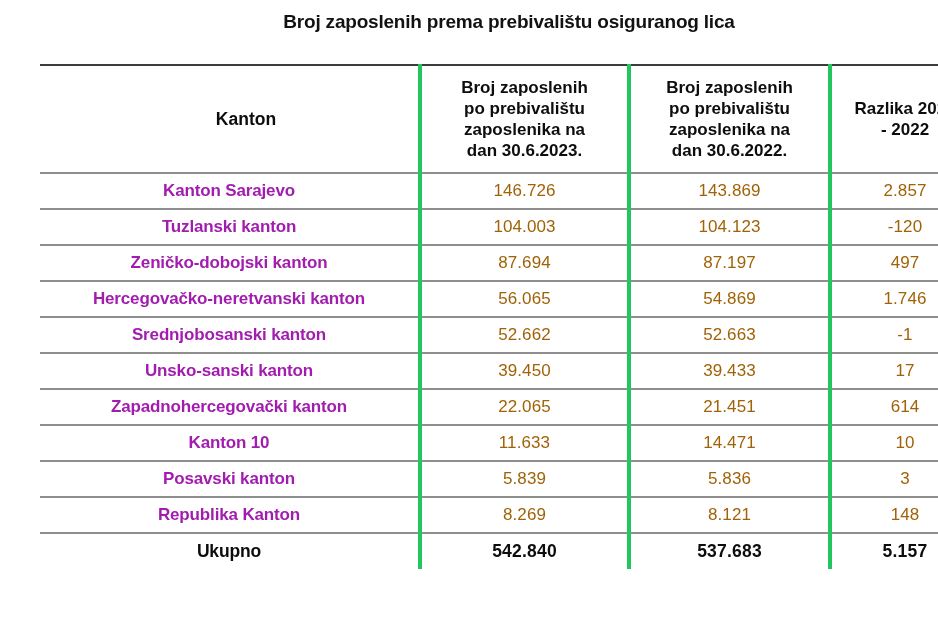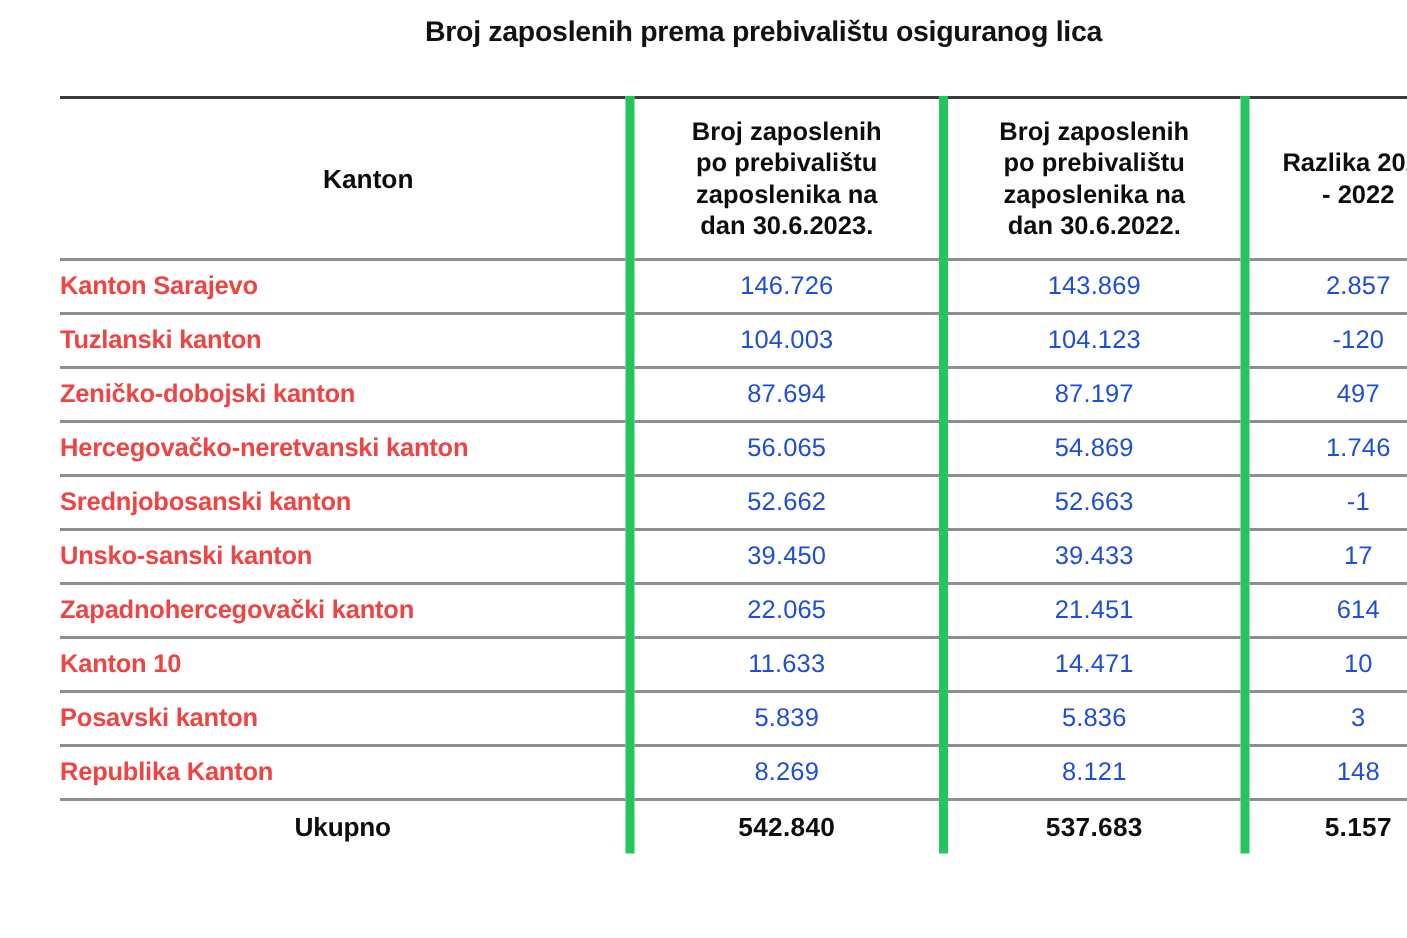--- a/index.html
+++ b/index.html
@@ -65,21 +65,21 @@
   col.c-kanton  { width: 380px; }
   col.c-y2023   { width: 209px; }
   col.c-y2022   { width: 201px; }
   col.c-diff    { width: 148px; }
 
   
   .hr-top  { border-top: 2px solid #3b3b3b; }
   .row-sep { border-top: 2px solid #8e8e8e; }
 
   
-  .vsep { border-left: 6px solid #22c55e; }
+  .vsep { border-left: 4px solid #22c55e; }
 
   
   thead tr.header-row th {
     height: 108px;
     font-weight: bold;
     font-size: 17px;
     line-height: 21px;
     color: #0d0d0d;
     text-align: center;
     padding: 0 6px;
@@ -90,31 +90,31 @@
   }
   .hdr-line { display: block; white-space: nowrap; }
 
   
   tbody tr.data-row td {
     height: 36px;
     font-size: 17px;
     line-height: 20px;
   }
   td.cell-name {
-    text-align: left;
+    text-align: center;
     font-weight: bold;
     padding-left: 11px;
     letter-spacing: -0.15px;
-    color: #ef4444;
+    color: #a21caf;
     white-space: nowrap;
   }
   td.cell-num {
     text-align: center;
     font-weight: normal;
-    color: #1d4ed8;
+    color: #a16207;
     letter-spacing: 0.1px;
   }
 
   
   tbody tr.total-row td {
     height: 36px;
     font-size: 17.5px;
     font-weight: bold;
     color: #0d0d0d;
   }

